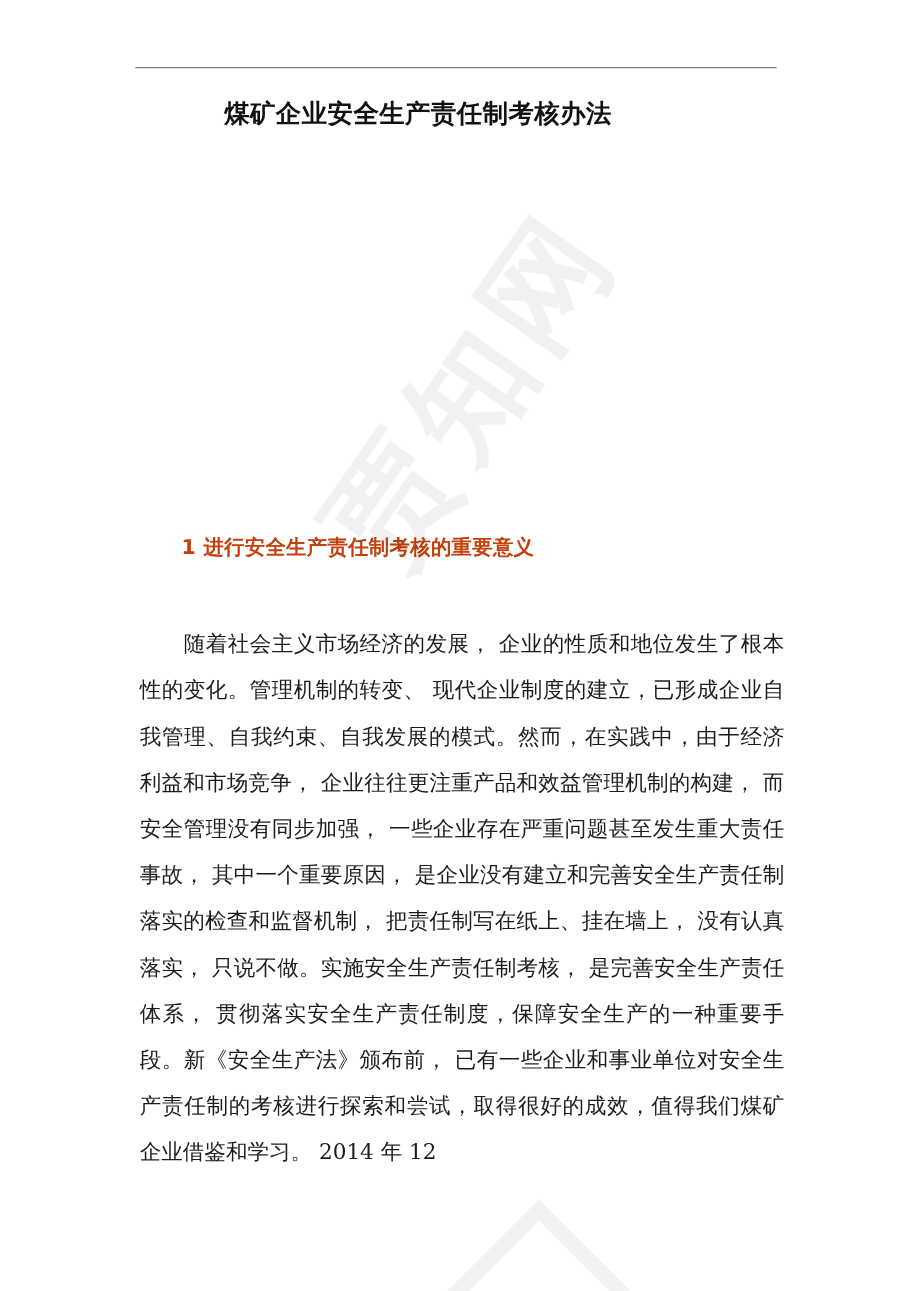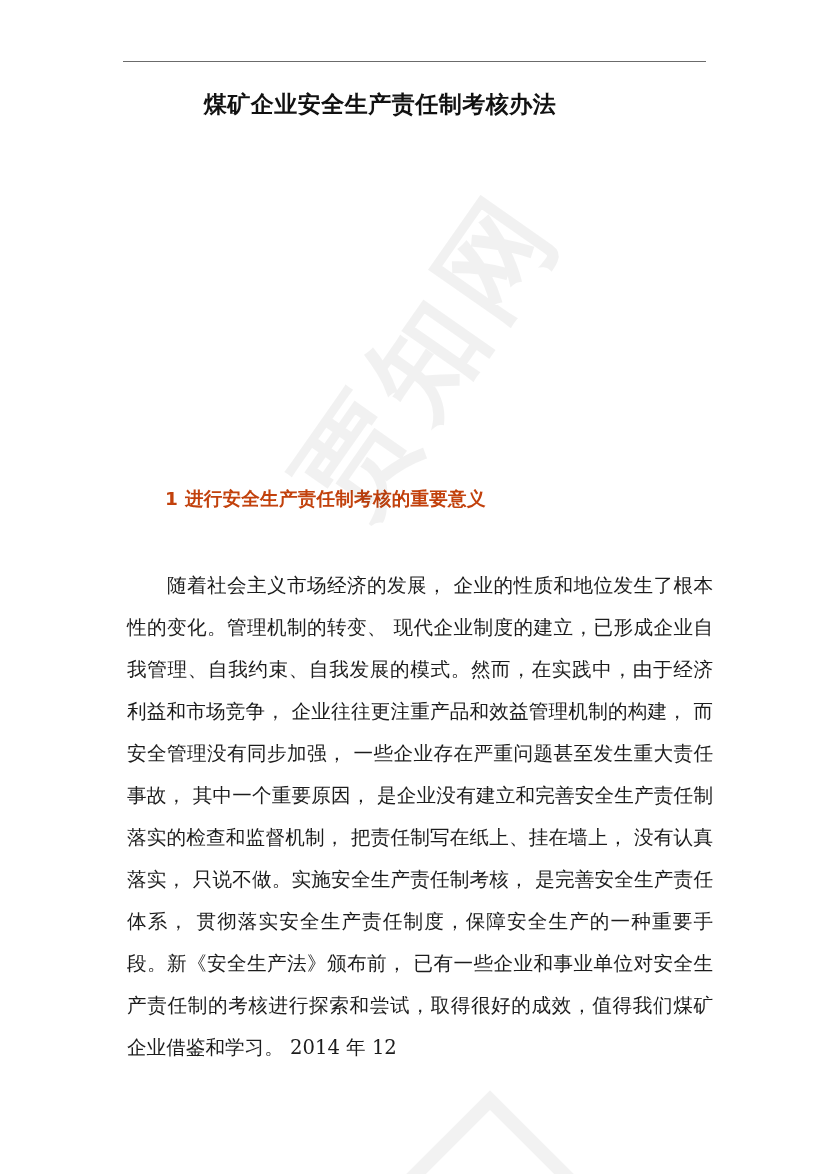--- a/index.html
+++ b/index.html
@@ -34,20 +34,21 @@
       left: 0;
       top: 84px;
       width: 760px;
       text-align: center;
       font-size: 23px;
       font-weight: bold;
       letter-spacing: 0.5px;
       color: #111;
       line-height: 40px;
       margin: 0;
+      font-family: Liberation Serif, serif;
     }
     .body-text {
       position: absolute;
       left: 127px;
       width: 586px;
       font-size: 19.6px;
       line-height: 42px;
       color: #1c1c1c;
       margin: 0;
       text-align: justify;

